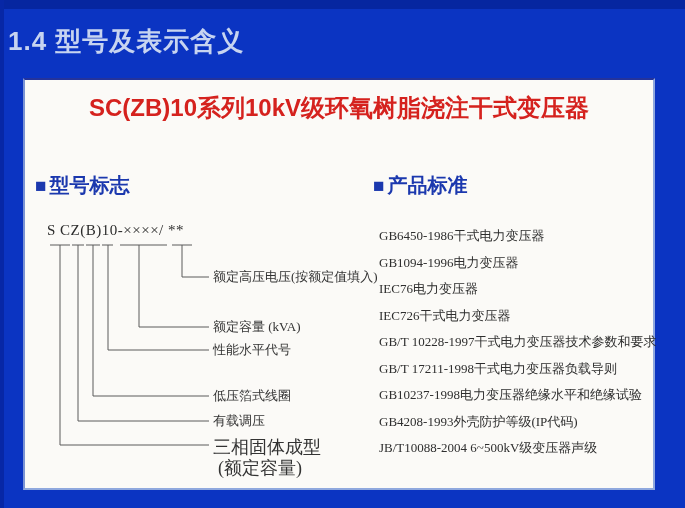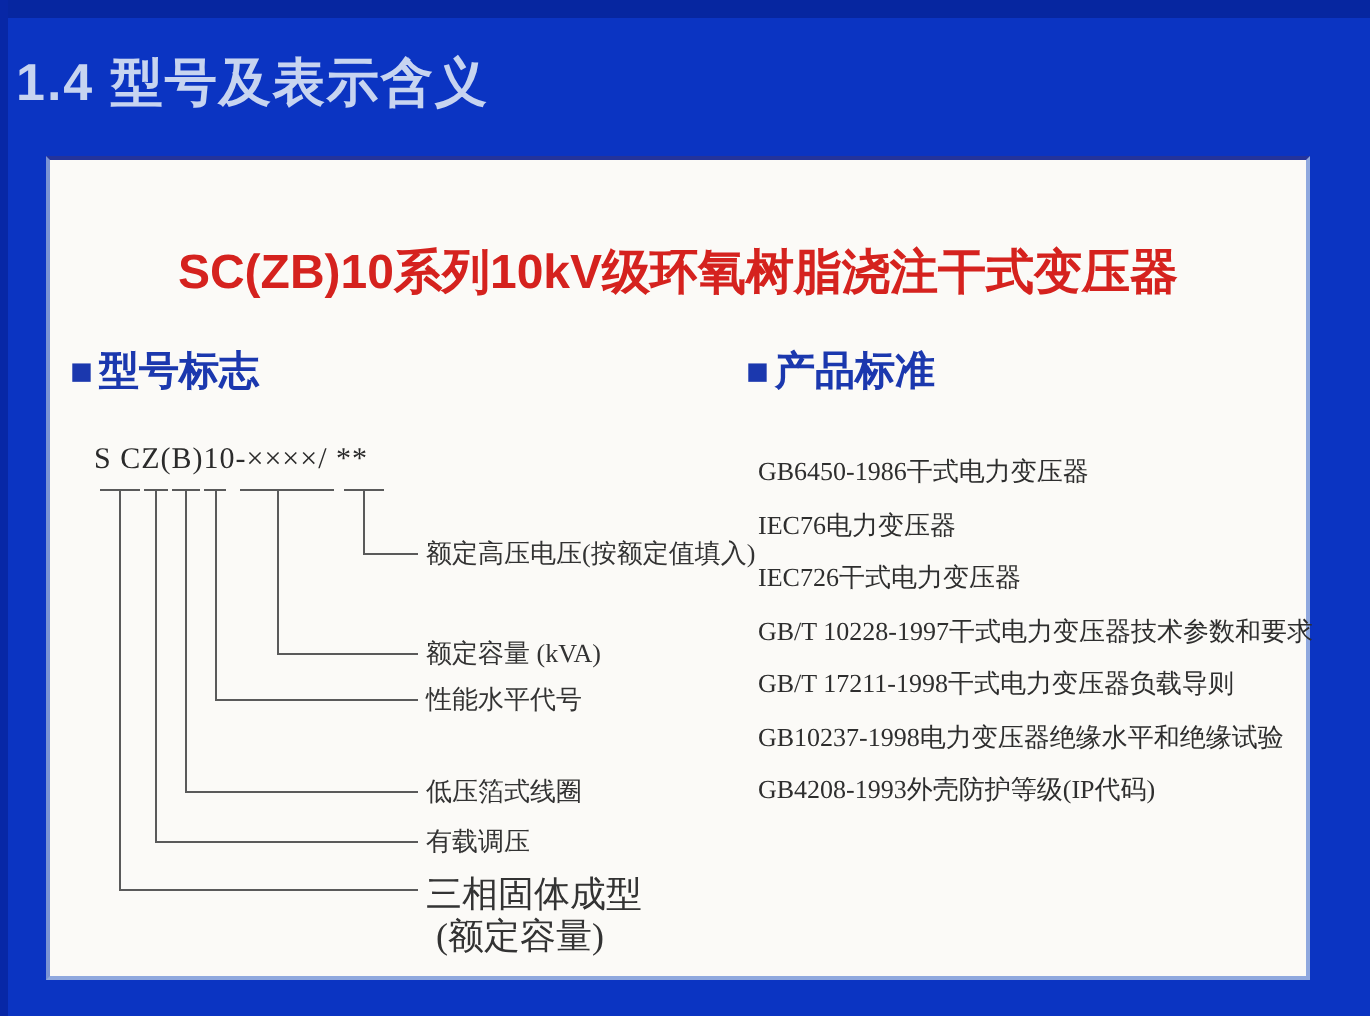--- a/index.html
+++ b/index.html
@@ -5,21 +5,21 @@
   html,body{margin:0;padding:0;}
   .slide{position:relative;width:685px;height:508px;background:#0B34C2;overflow:hidden;
          font-family:"Liberation Sans",sans-serif;}
   .top-strip{position:absolute;left:0;top:0;width:685px;height:9px;background:#0626A0;}
   .left-strip{position:absolute;left:0;top:0;width:4px;height:508px;background:#0727A6;}
   .page-title{position:absolute;left:8px;top:24px;font-size:26px;font-weight:bold;
               color:#C7D4F0;letter-spacing:1px;white-space:nowrap;}
   .panel{position:absolute;left:23px;top:78px;width:628px;height:408px;background:#FBFAF7;
          border:2px solid;border-color:#24339B #8FA8DE #8FA8DE #7A93D4;box-sizing:content-box;}
   .banner-title{position:absolute;left:0;right:0;top:12px;text-align:center;
-                font-size:24px;font-weight:bold;color:#D5221E;white-space:nowrap;margin-top:28px;}
+                font-size:24px;font-weight:bold;color:#D5221E;white-space:nowrap;}
   .section-header{position:absolute;top:92px;font-size:20px;font-weight:bold;color:#1B38AE;
                   white-space:nowrap;}
   .section-header .bullet{display:inline-block;margin-right:3px;font-size:19px;}
   .sh-left{left:10px;}
   .sh-right{left:348px;}
   .model-code{position:absolute;left:22px;top:142px;font-family:"Liberation Serif",serif;
               font-size:15px;color:#2B2B2B;letter-spacing:0.5px;white-space:pre;}
   .diagram-svg{position:absolute;left:0;top:0;width:628px;height:408px;}
   .diagram-svg polyline, .diagram-svg line{stroke:#5A5A5A;stroke-width:1;fill:none;}
   .diagram-label{position:absolute;left:188px;font-family:"Liberation Serif",serif;
@@ -80,22 +80,24 @@
     <div class="diagram-label dl-2">性能水平代号</div>
     <div class="diagram-label dl-3">低压箔式线圈</div>
     <div class="diagram-label dl-4">有载调压</div>
     <div class="diagram-label dl-5">
       <span>三相固体成型</span>
       <span class="line2">(额定容量)</span>
     </div>
 
     <div class="standards-list">
       <div class="standard-item">GB6450-1986干式电力变压器</div>
+      <div class="standard-item">GB1094-1996电力变压器</div>
       <div class="standard-item">IEC76电力变压器</div>
       <div class="standard-item">IEC726干式电力变压器</div>
       <div class="standard-item">GB/T 10228-1997干式电力变压器技术参数和要求</div>
       <div class="standard-item">GB/T 17211-1998干式电力变压器负载导则</div>
       <div class="standard-item">GB10237-1998电力变压器绝缘水平和绝缘试验</div>
       <div class="standard-item">GB4208-1993外壳防护等级(IP代码)</div>
+      <div class="standard-item">JB/T10088-2004  6~500kV级变压器声级</div>
     </div>
 
   </div>
 </div>
 
 </body></html>

